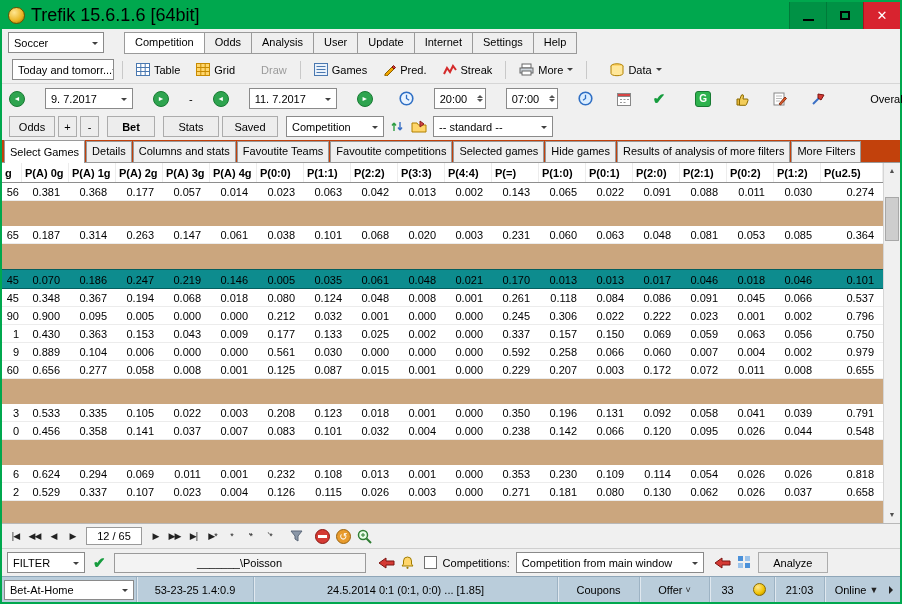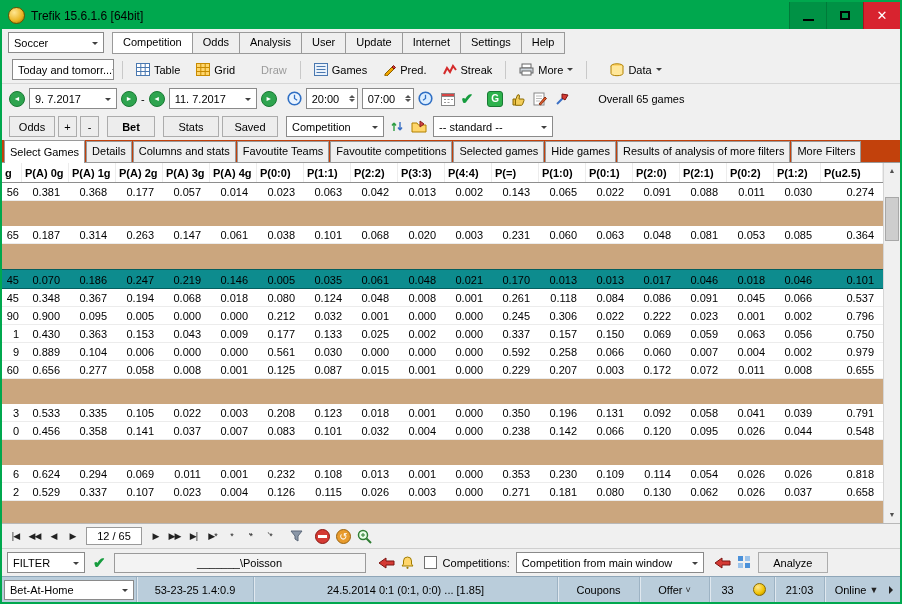--- a/index.html
+++ b/index.html
@@ -3,47 +3,47 @@
 <meta charset="utf-8">
 <style>
 *{margin:0;padding:0;box-sizing:border-box}
 html,body{width:902px;height:604px;overflow:hidden}
 body{font-family:"Liberation Sans",sans-serif;font-size:11px;color:#000;background:#fff}
 .window{width:902px;height:604px;border:2px solid #00A84E;background:#F0F0F0;display:flex;flex-direction:column}
 
 
 .titlebar{flex:none;height:27px;background:#00A84E;display:flex;align-items:center;gap:6px;padding-left:6px}
 .logo{width:17px;height:17px;border-radius:50%;background:radial-gradient(circle at 35% 30%,#ffe690,#e9b322 60%,#8f6800);border:1px solid #6d4f00;flex:none}
-.titletext{font-size:12px}
+.titletext{font-size:18px}
 .winbtns{margin-left:auto;display:flex;height:100%}
 .winbtn{width:37px;display:flex;align-items:center;justify-content:center;cursor:default}
 .winbtn.min,.winbtn.max{background:#009245;border-left:1px solid #007a39}
 .minbar{width:11px;height:2px;background:#000;margin-top:9px}
 .maxbox{width:10px;height:9px;border:2px solid #000}
 .winbtn.close{background:#D8232F;color:#fff;font-size:13px;border-left:1px solid #a8121c}
 
 
-.menubar{flex:none;height:27px;display:flex;align-items:center;gap:8px;padding:0 6px;background:#F0F0F0}
+.menubar{flex:none;height:27px;display:flex;align-items:center;gap:20px;padding:0 6px;background:#F0F0F0}
 .combo{background:#fff;border:1px solid #8a8a8a;height:21px;display:flex;align-items:center;padding-left:5px;overflow:hidden;white-space:nowrap;flex:none}
 .carr{width:0;height:0;border:3.5px solid transparent;border-top-color:#404040;margin-left:auto;margin-right:5px;margin-top:4px;flex:none}
 .menutabs{display:flex;height:22px}
 .mtab{border:1px solid #9a9a9a;border-left:none;padding:3px 10px 0;background:#efefef;white-space:nowrap}
 .mtab:first-child{border-left:1px solid #9a9a9a}
 .mtab.active{background:#fff}
 
 
 .toolbar{flex:none;height:28px;display:flex;align-items:center;gap:6px;padding:0 10px;border-bottom:1px solid #d6d6d6;background:#F0F0F0}
 .tbtn{display:flex;align-items:center;gap:4px;padding:2px 5px;height:22px;white-space:nowrap}
 .tbtn.disabled{color:#9a9a9a}
 .tsep{width:1px;height:18px;background:#c9c9c9;margin:0 2px;flex:none}
 .dd{width:0;height:0;border:3.5px solid transparent;border-top-color:#404040;margin-top:3px}
 .icon{display:inline-flex;align-items:center;justify-content:center;flex:none}
 
 
-.daterow{flex:none;height:29px;display:flex;align-items:center;gap:4px;padding:0 7px;background:#F0F0F0}
+.daterow{flex:none;height:29px;display:flex;align-items:center;gap:20px;padding:0 7px;background:#F0F0F0}
 .gnav{width:16px;height:16px;border-radius:50%;background:#2EA44F;border:1px solid #187a33;color:#fff;font-size:7px;display:flex;align-items:center;justify-content:center;flex:none}
 .spinbox{background:#fff;border:1px solid #8a8a8a;height:21px;display:flex;align-items:center;padding-left:5px;width:52px;flex:none}
 .updown{margin-left:auto;display:flex;flex-direction:column;justify-content:center;padding-right:2px}
 .updown i{width:0;height:0;border:3px solid transparent;display:block}
 .updown .u{border-bottom-color:#555;margin-bottom:1px}
 .updown .d{border-top-color:#555}
 .chk{color:#169c3e;font-size:15px;font-weight:bold;margin:0 2px}
 .gbox{width:16px;height:16px;background:#2EB24D;border:1px solid #187a33;color:#fff;font-weight:bold;font-size:10px;display:flex;align-items:center;justify-content:center;border-radius:3px;flex:none}
 .overall{margin-left:24px;white-space:nowrap}
 

